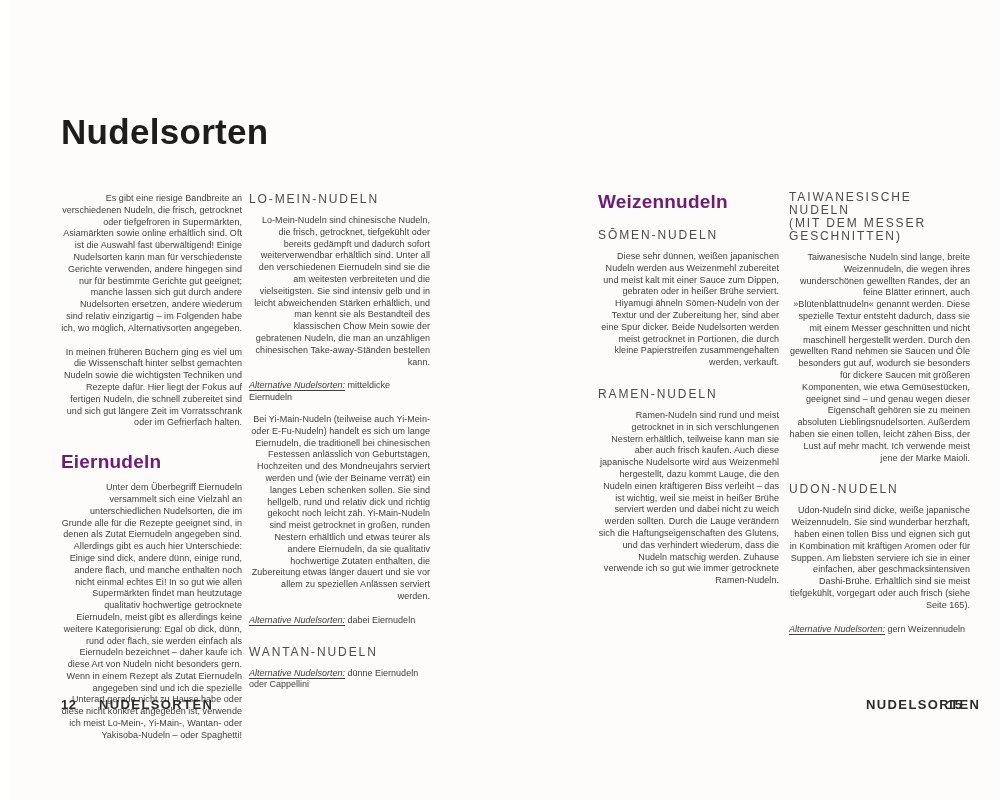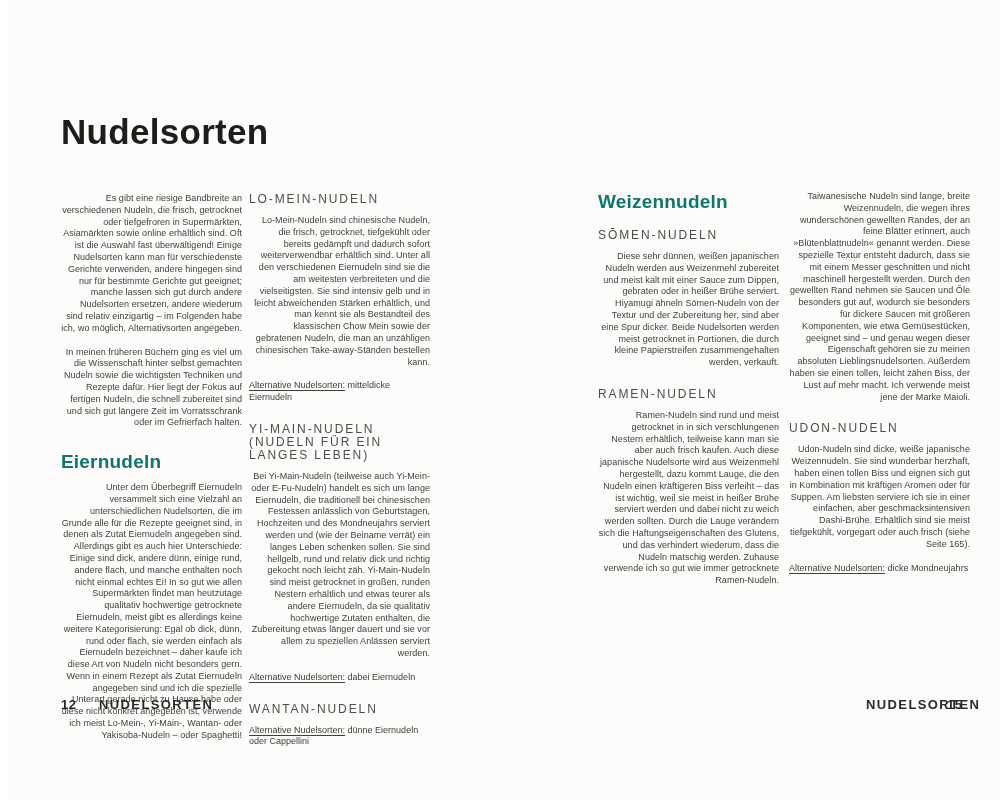--- a/index.html
+++ b/index.html
@@ -41,21 +41,21 @@
     font-size: 9px;
     line-height: 11.8px;
     letter-spacing: 0.05px;
     margin: 0 0 12px 0;
     text-align: right;
     color: #40403e;
   }
   .section-heading {
     font-size: 19px;
     font-weight: 700;
-    color: #0f766e;
+    color: #701a75;
     margin: 22px 0 9px 0;
     letter-spacing: 0.2px;
   }
   .section-heading.first { margin-top: 0; }
   .subhead {
     font-size: 12px;
     font-weight: 400;
     letter-spacing: 1.9px;
     color: #4c4c4a;
     line-height: 13px;
@@ -63,21 +63,21 @@
     text-transform: uppercase;
   }
   .subhead.first { margin-top: 0; }
   .subhead.after-heading { margin-top: 16px; }
   .alt-note {
     font-size: 9px;
     line-height: 11.8px;
     margin: 1px 0 10px 0;
     color: #40403e;
   }
-  .alt-label { text-decoration: underline; text-underline-offset: 2px; }
+  .alt-label { text-decoration: underline; text-underline-offset: 2px; font-style: italic; }
   .footer-item {
     position: absolute;
     font-size: 13px;
     font-weight: 700;
     letter-spacing: 1.4px;
     color: #2a2a28;
   }
   #footer-left-num   { left: 52px;  top: 697px; letter-spacing: 0.4px; }
   #footer-left-label { left: 90px;  top: 697px; }
   #footer-right-label{ left: 857px; top: 697px; }
@@ -95,43 +95,43 @@
     <p class="body-text">In meinen früheren Büchern ging es viel um die Wissenschaft hinter selbst gemachten Nudeln sowie die wichtigsten Techniken und Rezepte dafür. Hier liegt der Fokus auf fertigen Nudeln, die schnell zubereitet sind und sich gut längere Zeit im Vorratsschrank oder im Gefrierfach halten.</p>
     <h2 class="section-heading">Eiernudeln</h2>
     <p class="body-text">Unter dem Überbegriff Eiernudeln versammelt sich eine Vielzahl an unterschiedlichen Nudelsorten, die im Grunde alle für die Rezepte geeignet sind, in denen als Zutat Eiernudeln angegeben sind. Allerdings gibt es auch hier Unterschiede: Einige sind dick, andere dünn, einige rund, andere flach, und manche enthalten noch nicht einmal echtes Ei! In so gut wie allen Supermärkten findet man heutzutage qualitativ hochwertige getrocknete Eiernudeln, meist gibt es allerdings keine weitere Kategorisierung: Egal ob dick, dünn, rund oder flach, sie werden einfach als Eiernudeln bezeichnet – daher kaufe ich diese Art von Nudeln nicht besonders gern. Wenn in einem Rezept als Zutat Eiernudeln angegeben sind und ich die spezielle Unterart gerade nicht zu Hause habe oder diese nicht konkret angegeben ist, verwende ich meist Lo-Mein-, Yi-Main-, Wantan- oder Yakisoba-Nudeln – oder Spaghetti!</p>
   </div>
 
   <div class="col" id="col2">
     <div class="subhead first">LO-MEIN-NUDELN</div>
     <p class="body-text">Lo-Mein-Nudeln sind chinesische Nudeln, die frisch, getrocknet, tiefgekühlt oder bereits gedämpft und dadurch sofort weiterverwendbar erhältlich sind. Unter all den verschiedenen Eiernudeln sind sie die am weitesten verbreiteten und die vielseitigsten. Sie sind intensiv gelb und in leicht abweichenden Stärken erhältlich, und man kennt sie als Bestandteil des klassischen Chow Mein sowie der gebratenen Nudeln, die man an unzähligen chinesischen Take-away-Ständen bestellen kann.</p>
     <p class="alt-note"><span class="alt-label">Alternative Nudelsorten:</span> <span>mitteldicke Eiernudeln</span></p>
 
-    <div class="subhead"><span>YI-MAIN-NUDELN</span><br><span>(NUDELN FÜR EIN LANGES LEBEN)</span></div>
     <p class="body-text">Bei Yi-Main-Nudeln (teilweise auch Yi-Mein- oder E-Fu-Nudeln) handelt es sich um lange Eiernudeln, die traditionell bei chinesischen Festessen anlässlich von Geburtstagen, Hochzeiten und des Mondneujahrs serviert werden und (wie der Beiname verrät) ein langes Leben schenken sollen. Sie sind hellgelb, rund und relativ dick und richtig gekocht noch leicht zäh. Yi-Main-Nudeln sind meist getrocknet in großen, runden Nestern erhältlich und etwas teurer als andere Eiernudeln, da sie qualitativ hochwertige Zutaten enthalten, die Zubereitung etwas länger dauert und sie vor allem zu speziellen Anlässen serviert werden.</p>
     <p class="alt-note"><span class="alt-label">Alternative Nudelsorten:</span> <span>dabei Eiernudeln</span></p>
 
     <div class="subhead">WANTAN-NUDELN</div>
     <p class="alt-note"><span class="alt-label">Alternative Nudelsorten:</span> <span>dünne Eiernudeln oder Cappellini</span></p>
   </div>
 
   <div class="col" id="col3">
     <h2 class="section-heading first">Weizennudeln</h2>
     <div class="subhead after-heading">SŌMEN-NUDELN</div>
     <p class="body-text">Diese sehr dünnen, weißen japanischen Nudeln werden aus Weizenmehl zubereitet und meist kalt mit einer Sauce zum Dippen, gebraten oder in heißer Brühe serviert. Hiyamugi ähneln Sōmen-Nudeln von der Textur und der Zubereitung her, sind aber eine Spur dicker. Beide Nudelsorten werden meist getrocknet in Portionen, die durch kleine Papierstreifen zusammengehalten werden, verkauft.</p>
 
     <div class="subhead">RAMEN-NUDELN</div>
     <p class="body-text">Ramen-Nudeln sind rund und meist getrocknet in in sich verschlungenen Nestern erhältlich, teilweise kann man sie aber auch frisch kaufen. Auch diese japanische Nudelsorte wird aus Weizenmehl hergestellt, dazu kommt Lauge, die den Nudeln einen kräftigeren Biss verleiht – das ist wichtig, weil sie meist in heißer Brühe serviert werden und dabei nicht zu weich werden sollten. Durch die Lauge verändern sich die Haftungseigenschaften des Glutens, und das verhindert wiederum, dass die Nudeln matschig werden. Zuhause verwende ich so gut wie immer getrocknete Ramen-Nudeln.</p>
   </div>
 
   <div class="col" id="col4">
+    <div class="subhead first"><span>TAIWANESISCHE NUDELN</span><br><span>(MIT DEM MESSER GESCHNITTEN)</span></div>
     <p class="body-text">Taiwanesische Nudeln sind lange, breite Weizennudeln, die wegen ihres wunderschönen gewellten Randes, der an feine Blätter erinnert, auch »Blütenblattnudeln« genannt werden. Diese spezielle Textur entsteht dadurch, dass sie mit einem Messer geschnitten und nicht maschinell hergestellt werden. Durch den gewellten Rand nehmen sie Saucen und Öle besonders gut auf, wodurch sie besonders für dickere Saucen mit größeren Komponenten, wie etwa Gemüsestücken, geeignet sind – und genau wegen dieser Eigenschaft gehören sie zu meinen absoluten Lieblingsnudelsorten. Außerdem haben sie einen tollen, leicht zähen Biss, der Lust auf mehr macht. Ich verwende meist jene der Marke Maioli.</p>
 
     <div class="subhead">UDON-NUDELN</div>
     <p class="body-text">Udon-Nudeln sind dicke, weiße japanische Weizennudeln. Sie sind wunderbar herzhaft, haben einen tollen Biss und eignen sich gut in Kombination mit kräftigen Aromen oder für Suppen. Am liebsten serviere ich sie in einer einfachen, aber geschmacksintensiven Dashi-Brühe. Erhältlich sind sie meist tiefgekühlt, vorgegart oder auch frisch (siehe Seite 165).</p>
-    <p class="alt-note"><span class="alt-label">Alternative Nudelsorten:</span> <span>dicke Mondneujahrs</span></p>
+    <p class="alt-note"><span class="alt-label">Alternative Nudelsorten:</span> <span>gern Weizennudeln</span></p>
   </div>
 
   <span class="footer-item" id="footer-left-num">12</span>
   <span class="footer-item" id="footer-left-label">NUDELSORTEN</span>
   <span class="footer-item" id="footer-right-label">NUDELSORTEN</span>
   <span class="footer-item" id="footer-right-num">15</span>
 
 </div>
 
 </body></html>

